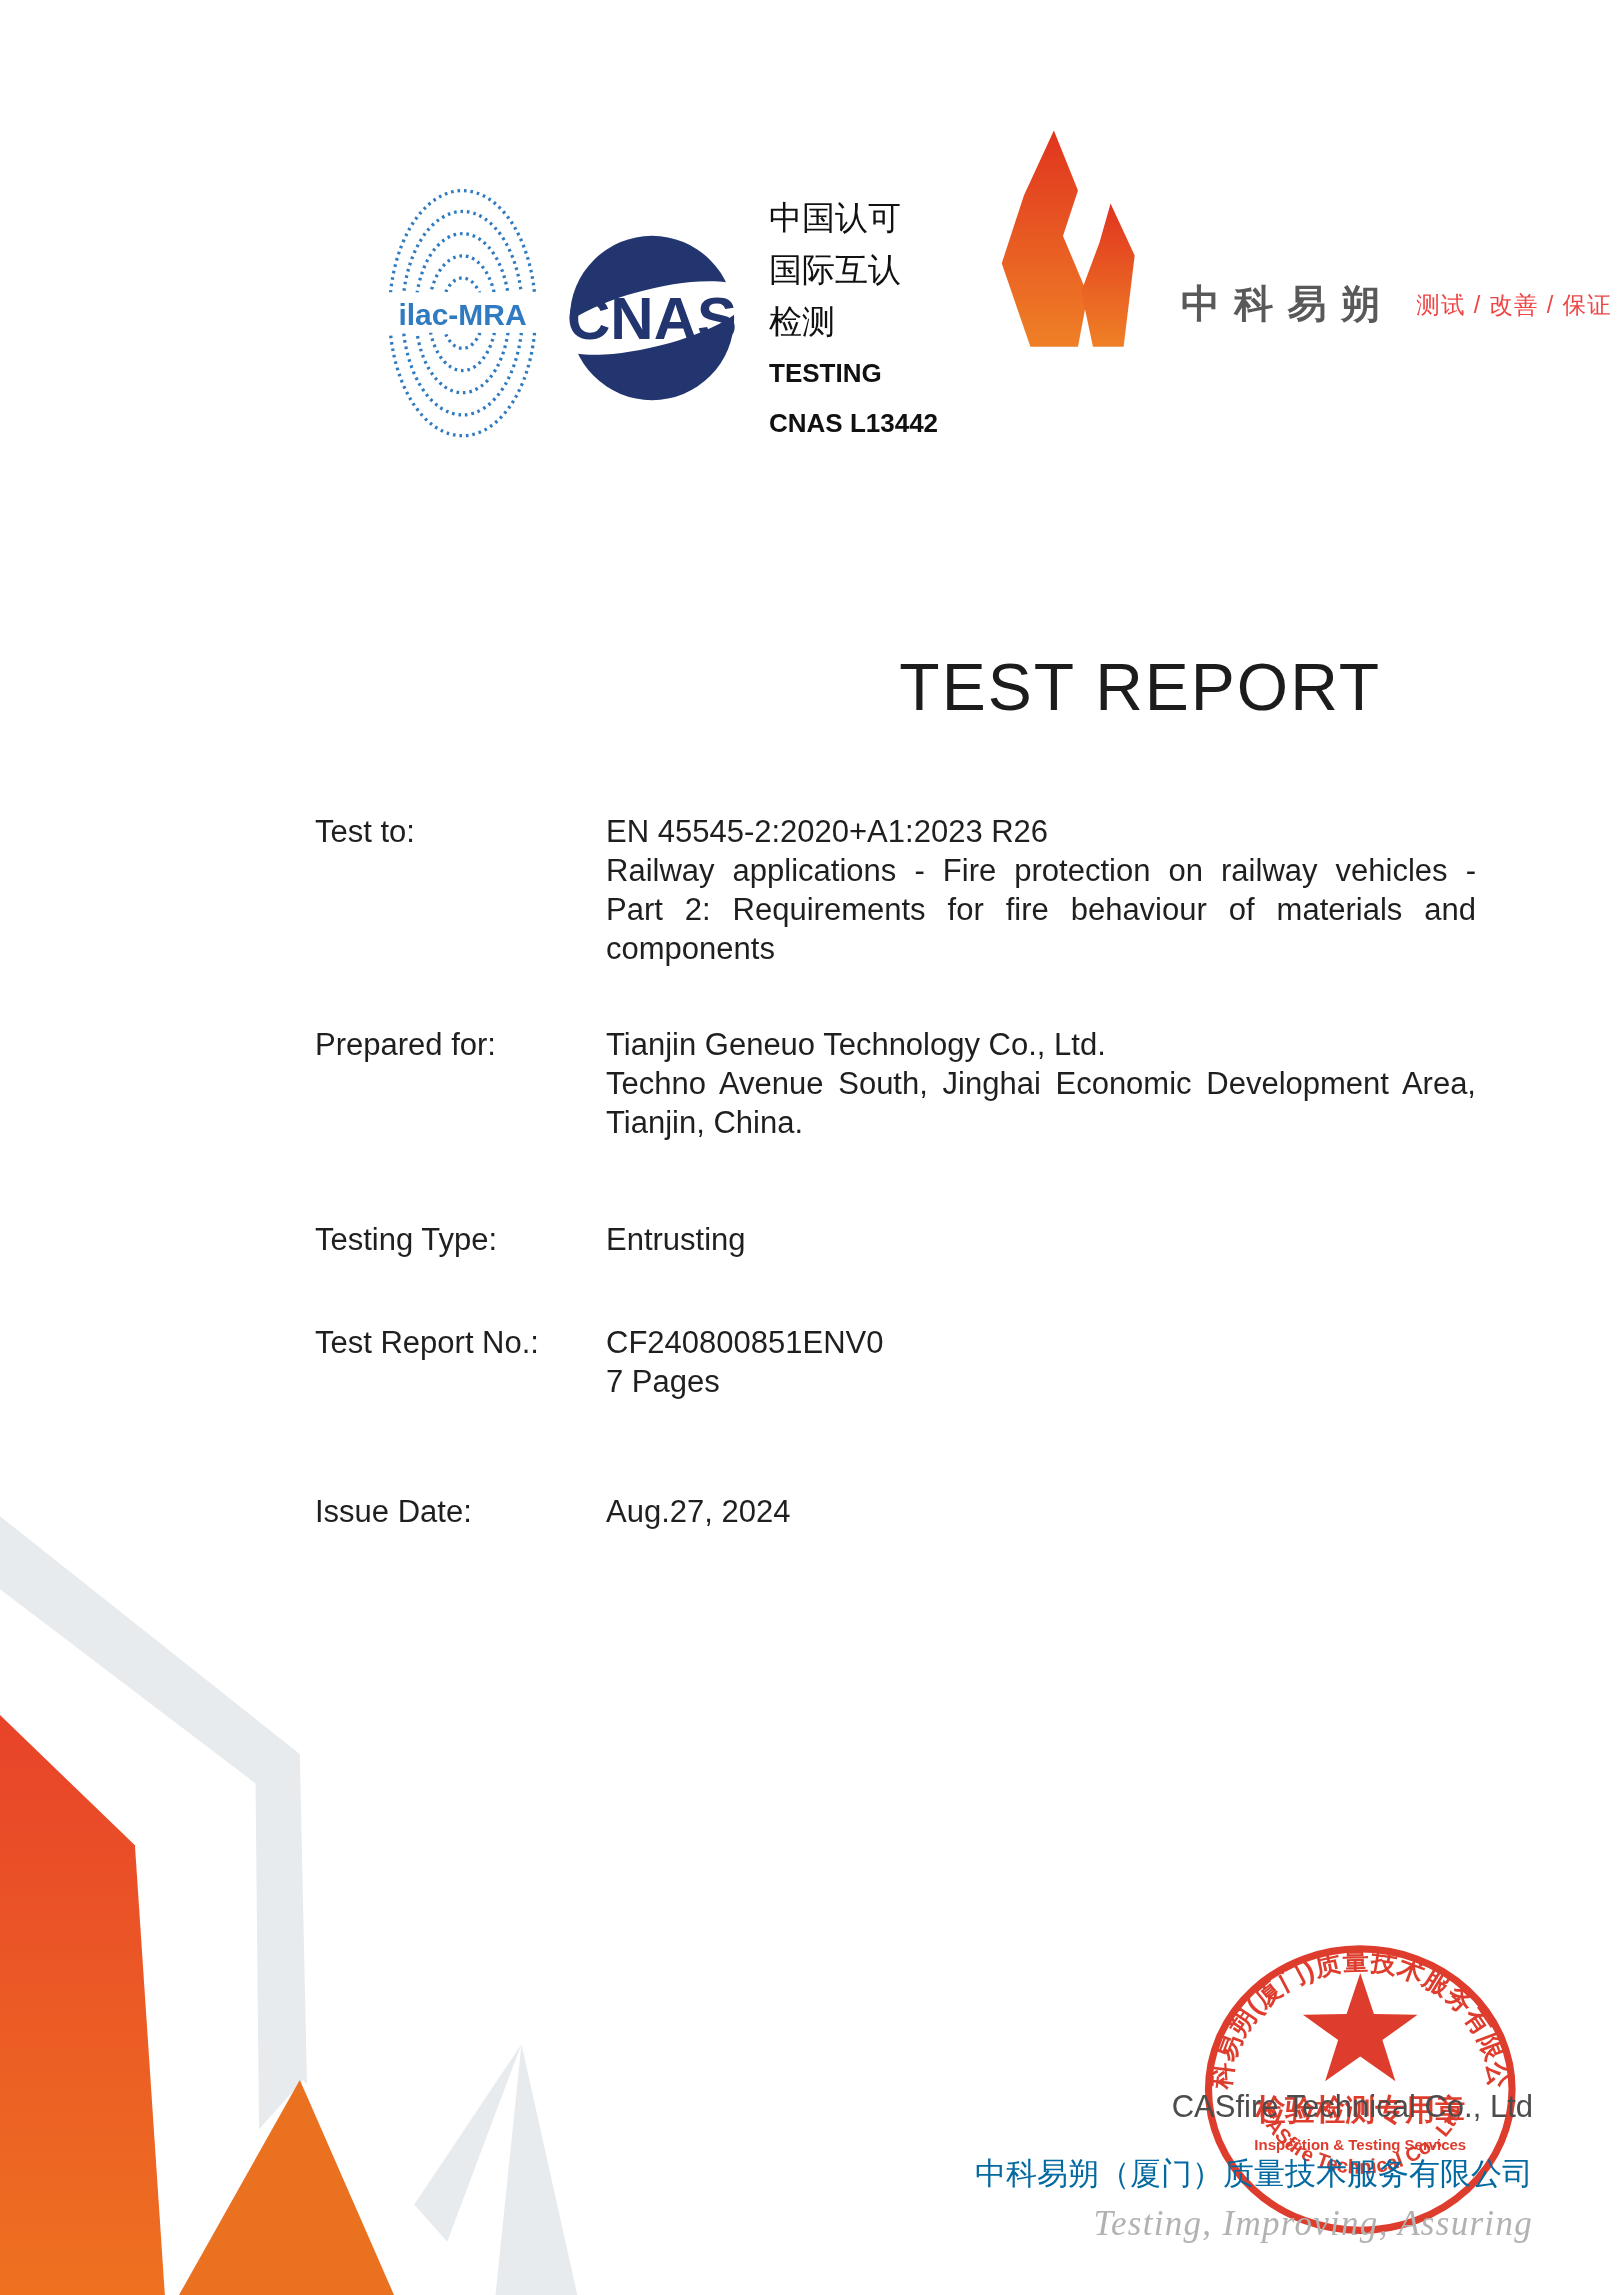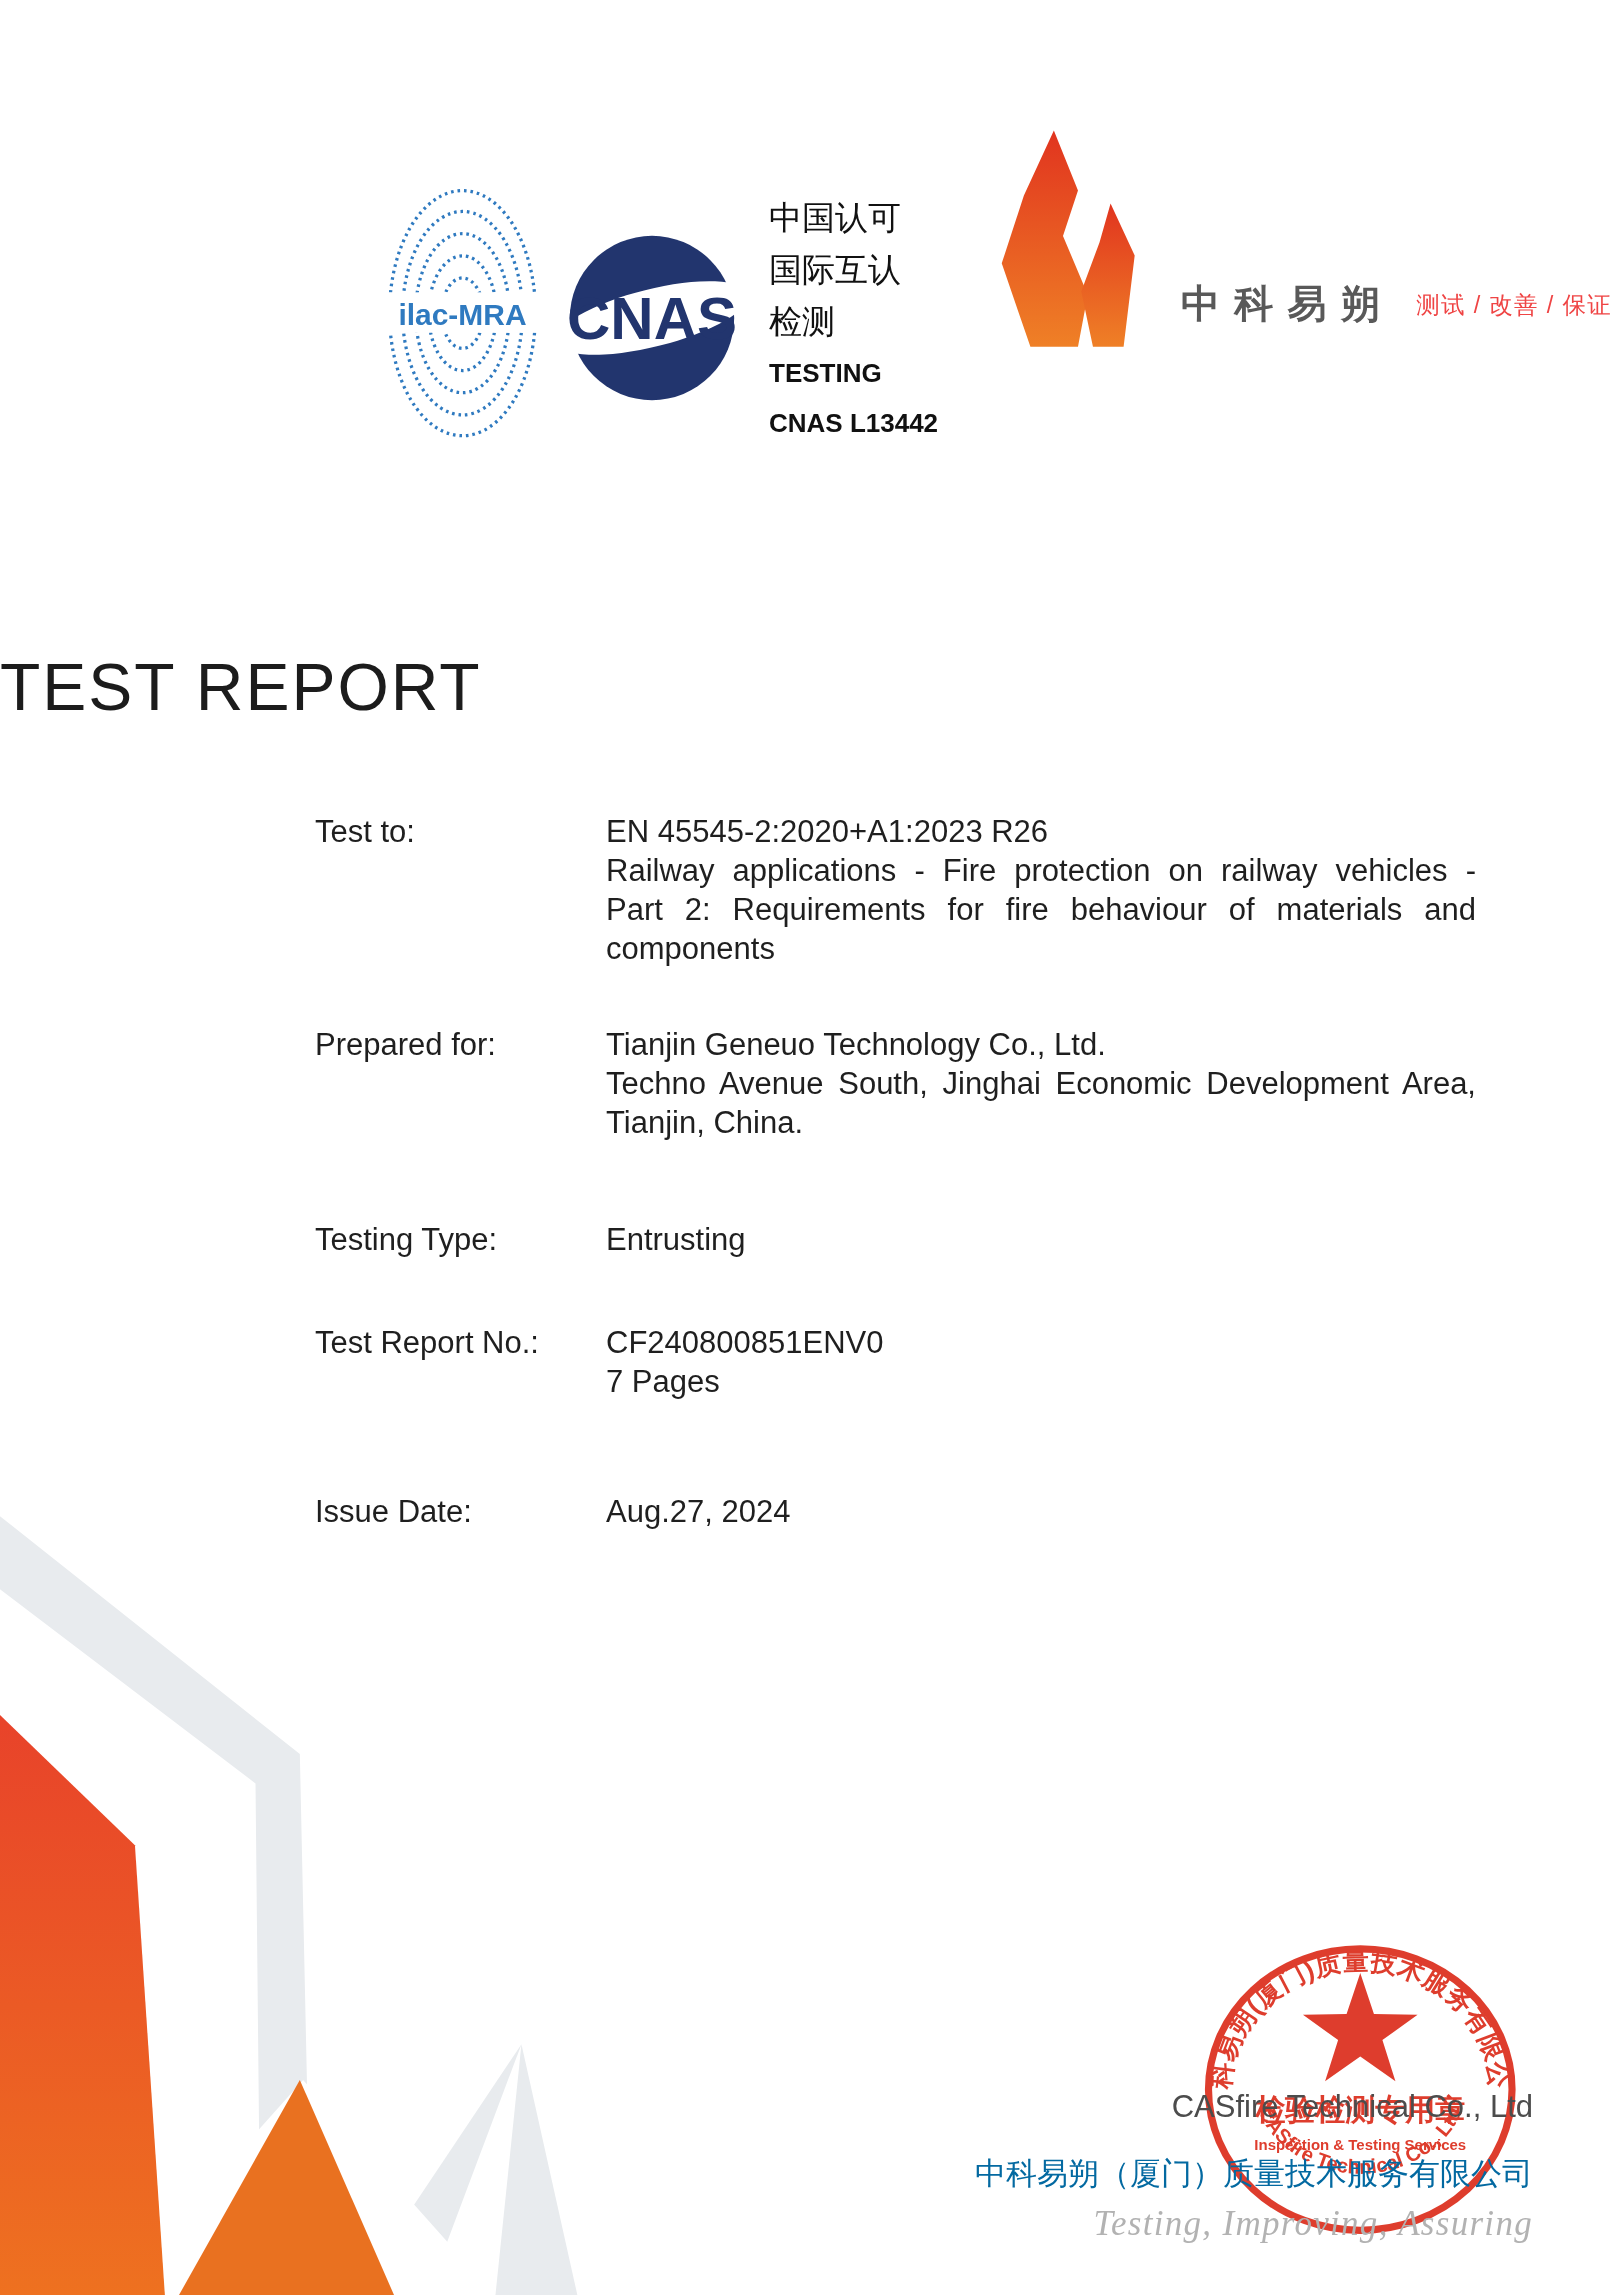--- a/index.html
+++ b/index.html
@@ -10,21 +10,21 @@
   .abs { position:absolute; }
   
   .acc-cn   { font-size:33px; line-height:52px; color:#111; }
   .acc-en   { font-size:26px; line-height:50px; font-weight:bold; color:#111; }
   
   .wordmark { font-size:88px; letter-spacing:-2px; color:#4f4f4f; line-height:91px; }
   .brand-row { display:flex; align-items:flex-end; gap:22px; }
   .brand-cn { font-size:39px; letter-spacing:14.3px; font-weight:bold; color:#595959; line-height:43px; }
   .brand-slogan { font-size:23.5px; color:#ef4444; line-height:34px; padding-bottom:2.6px; letter-spacing:1.3px; }
   
-  .title { width:1381px; text-align:left; font-size:66px; letter-spacing:2px; color:#1c1c1c; }
+  .title { width:1381px; text-align:right; font-size:66px; letter-spacing:2px; color:#1c1c1c; }
   
   .flabel { left:315px; font-size:31px; line-height:39px; color:#1f1f1f; position:absolute; }
   .fvalue { left:606px; width:870px; font-size:31px; line-height:39px; color:#1f1f1f; position:absolute; }
   .jline  { text-align:justify; text-align-last:justify; }
   
   .f-en   { right:84px; font-size:31px; color:#4c4c4c; position:absolute; }
   .f-cn   { right:84px; font-size:31px; color:#0369a1; position:absolute; }
   .f-tag  { right:84px; font-size:35px; color:#b2b2b2; position:absolute;
             font-family:"Liberation Serif", serif; font-style:italic; letter-spacing:1.3px;margin-left:21px; }
 </style>

